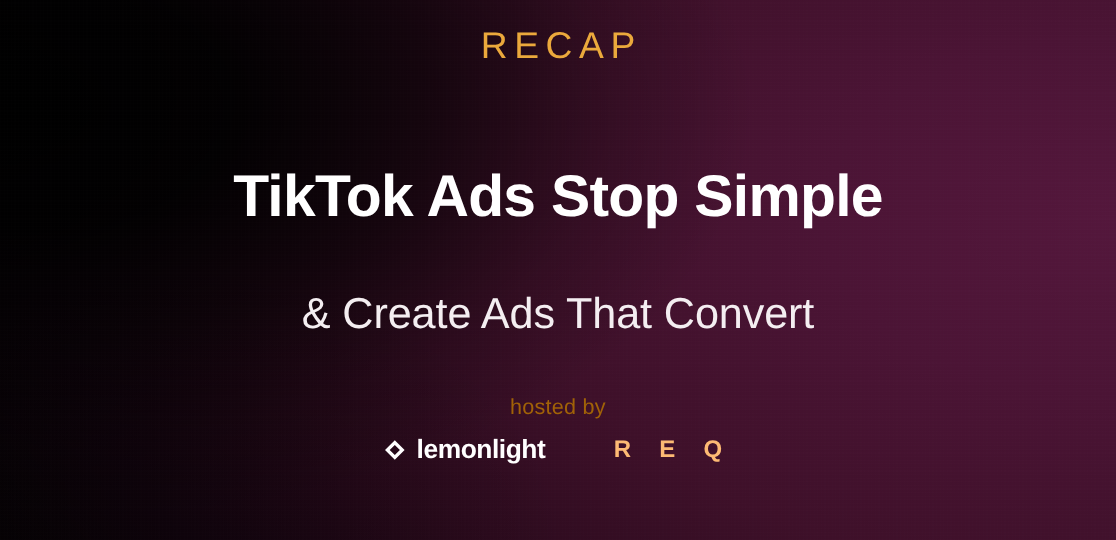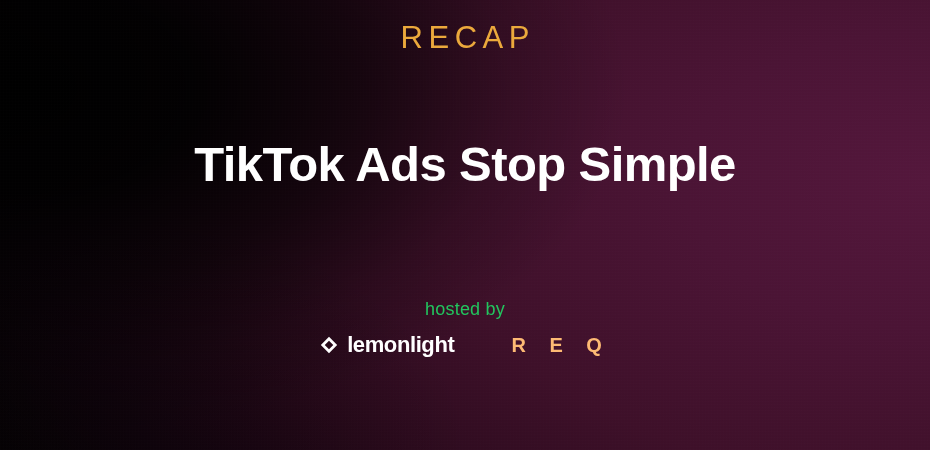--- a/index.html
+++ b/index.html
@@ -112,26 +112,26 @@
     letter-spacing: -0.1px;
     color: #f4eef1;
     text-align: center;
   }
   .subtitle-line {
     display: block;
     white-space: nowrap;
   }
 
   .hosted-by {
-    margin-top: 62px;
+    margin-top: 46px;
     font-size: 18px;
     line-height: 1;
     font-weight: 400;
     letter-spacing: 0.2px;
-    color: #22c55e;
+    color: #a16207;
   }
 
   .logos {
     margin-top: 16px;
     display: flex;
     align-items: center;
     gap: 48px;
   }
 
   .logo-lemonlight {
@@ -173,20 +173,21 @@
   <div class="bg-bottom-left"></div>
   <div class="bg-noise"></div>
 
   <div class="content">
 
     <div class="eyebrow">RECAP</div>
 
     <h1 class="title">TikTok Ads Stop Simple</h1>
 
     <div class="subtitle">
+      <span class="subtitle-line">&amp; Create Ads That Convert</span>
     </div>
 
     <div class="hosted-by">hosted by</div>
 
     <div class="logos">
 
       <div class="logo-lemonlight">
         <svg class="diamond-icon" viewBox="0 0 24 24">
           <path d="M12 2.2 L21.8 12 L12 21.8 L2.2 12 Z
                    M12 7.0 L6.9 12 L12 17.0 L17.1 12 Z" fill="#ffffff" fill-rule="evenodd"></path>

